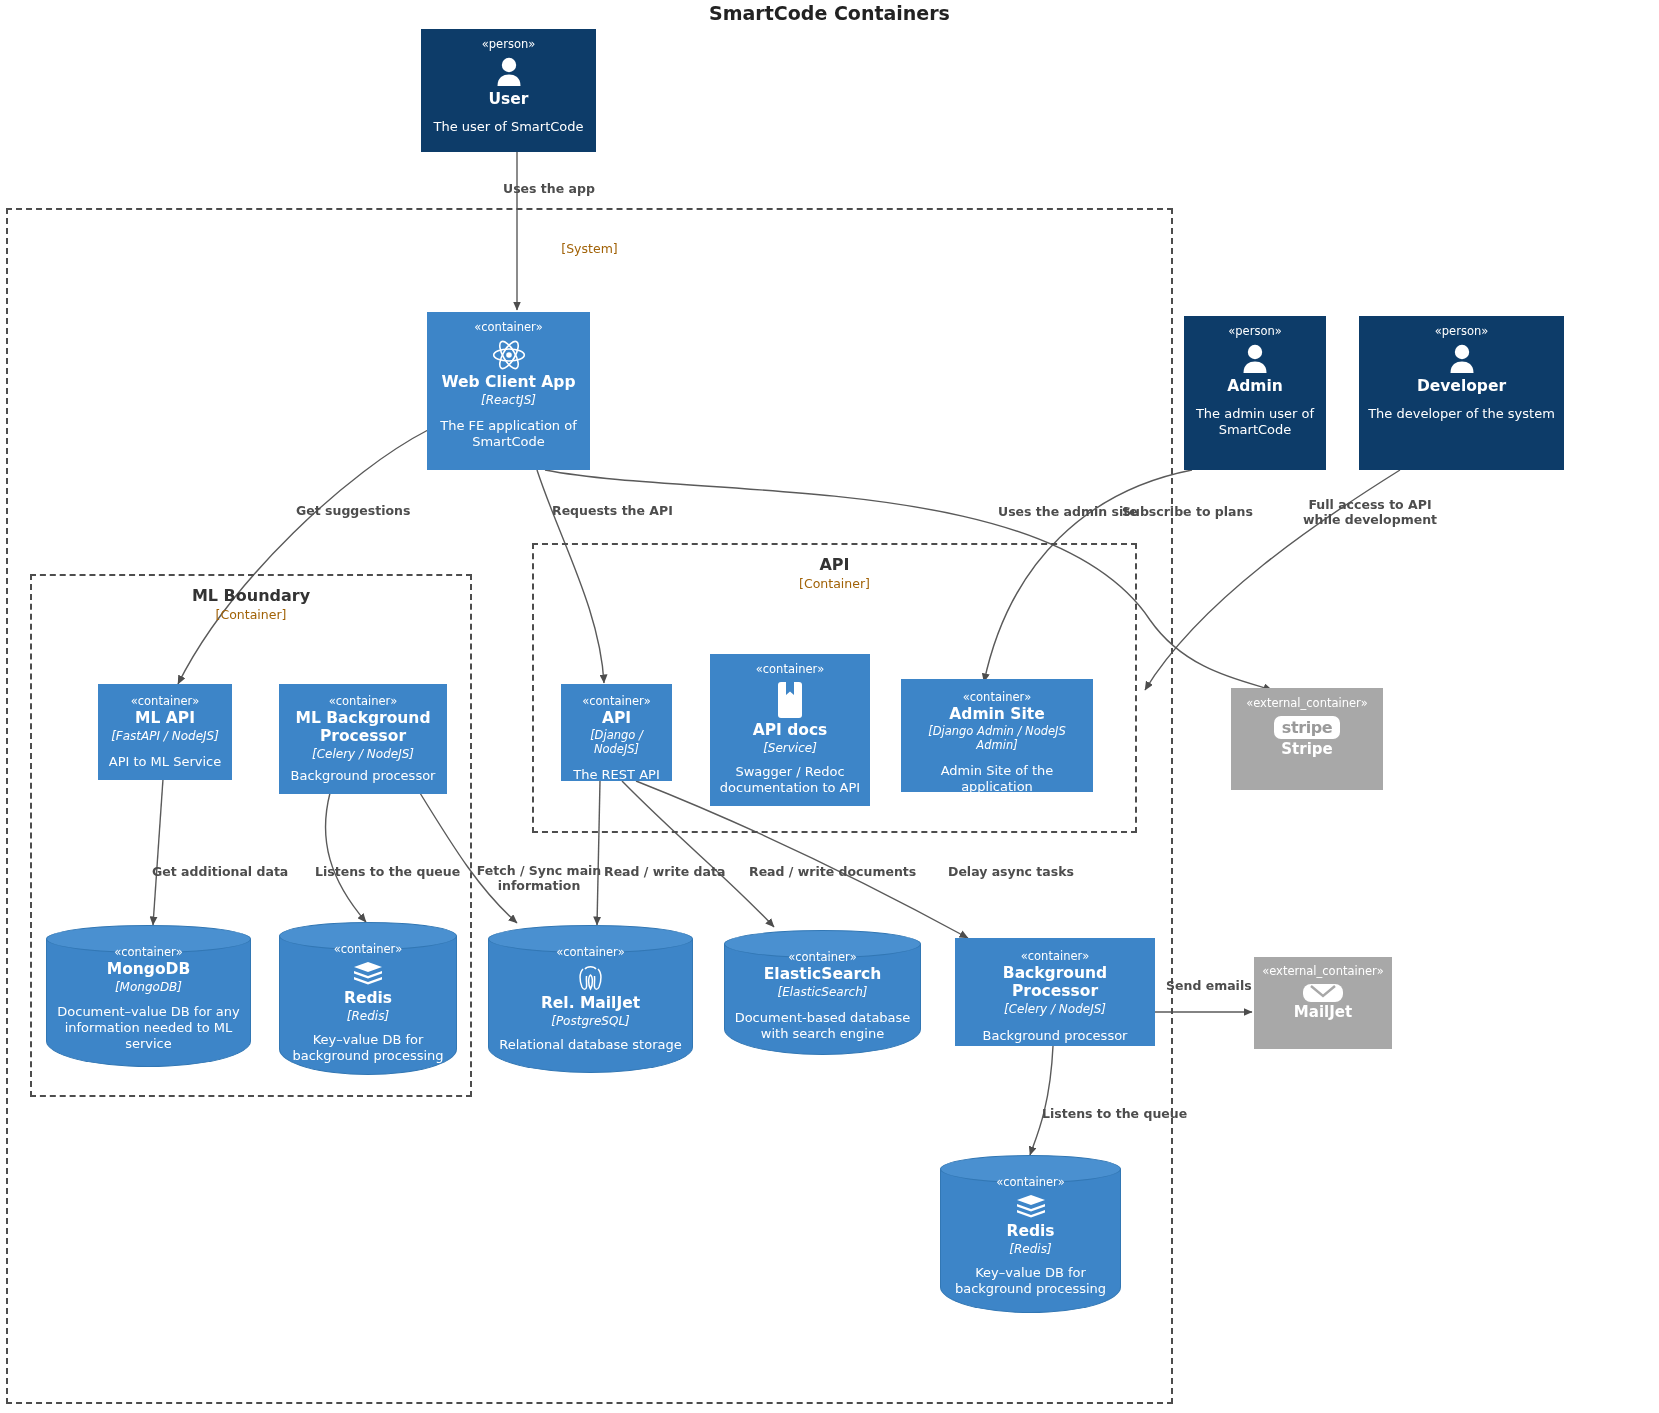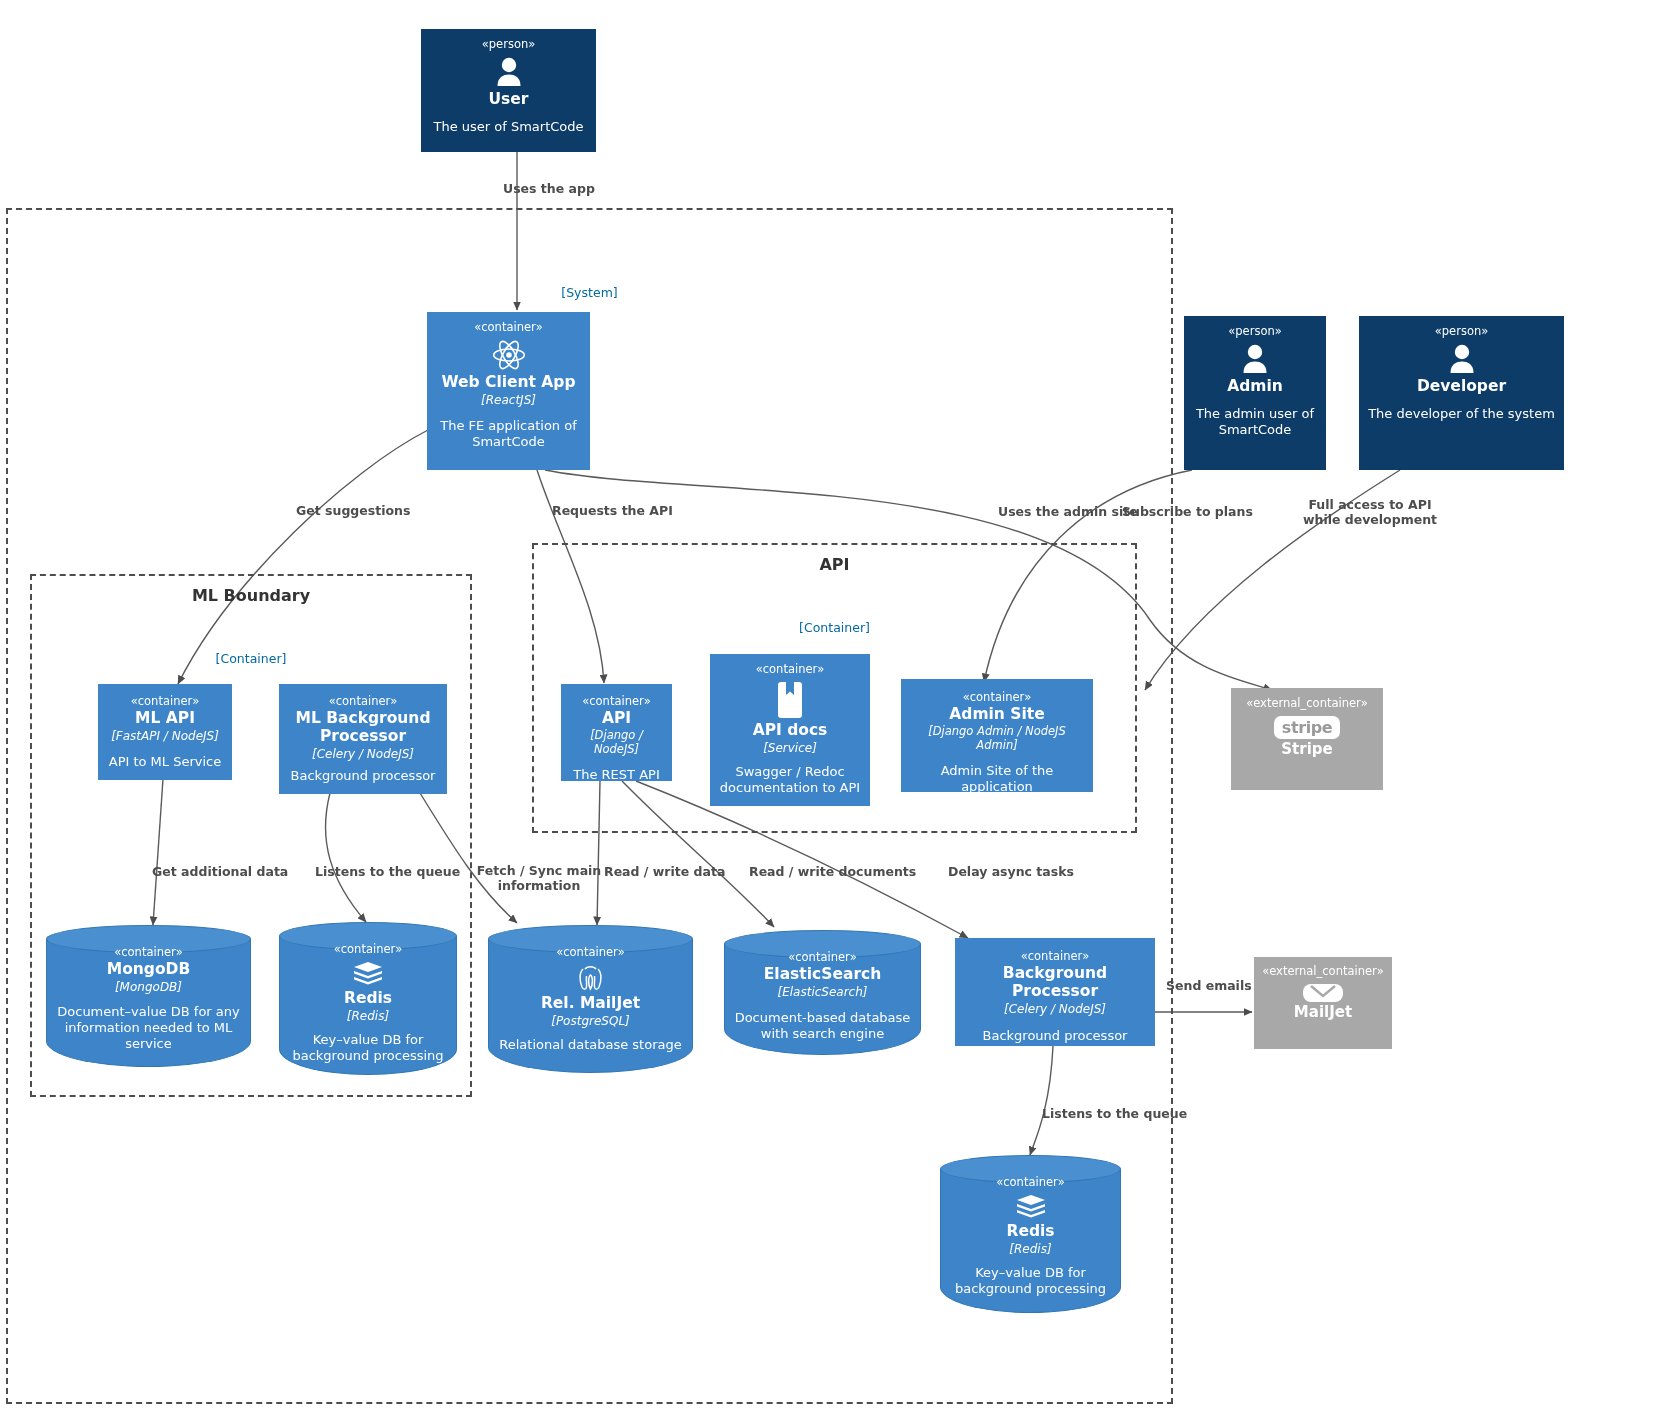--- a/index.html
+++ b/index.html
@@ -20,21 +20,21 @@
   .boundary{
     position:absolute; border:2px dashed #4d4d4d; background:transparent;
     box-sizing:border-box;
   }
   .boundary-label{
     position:absolute; width:100%; text-align:center; top:10px; left:0;
     font-size:16px; font-weight:bold; color:#333; pointer-events:none;
   }
   .boundary-tech{
     position:absolute; width:100%; text-align:center; top:31px; left:0;
-    font-size:12.5px; color:#0369a1; pointer-events:none;margin-top:44px;
+    font-size:12.5px; color:#a16207; pointer-events:none;
   }
 
   
   .node{
     position:absolute; box-sizing:border-box; color:#fff;
     display:flex; flex-direction:column; align-items:center;
     text-align:center; padding:8px 8px 8px 8px; overflow:hidden;
   }
   .node.person{ background:#0d3c69; }
   .node.container{ background:#3d85c8; }
@@ -100,20 +100,21 @@
   .elabel{
     position:absolute; font-size:12.5px; font-weight:bold; color:#4d4d4d;
     line-height:1.2; white-space:pre; text-align:center;
   }
 </style>
 </head>
 <body>
 
 <div id="canvas">
 
+  <div class="diagram-title">SmartCode Containers</div>
 
   <svg class="edges" viewBox="0 0 1659 1413">
     <defs>
       <marker id="arrow" markerWidth="10" markerHeight="8" refX="8.5" refY="4" orient="auto" markerUnits="userSpaceOnUse">
         <path d="M0,0 L9,4 L0,8 z" fill="#4d4d4d"></path>
       </marker>
     </defs>
     <g fill="none" stroke="#5a5a5a" stroke-width="1.4" marker-end="url(#arrow)">
 
       <path d="M517,152 L517,310"></path>

